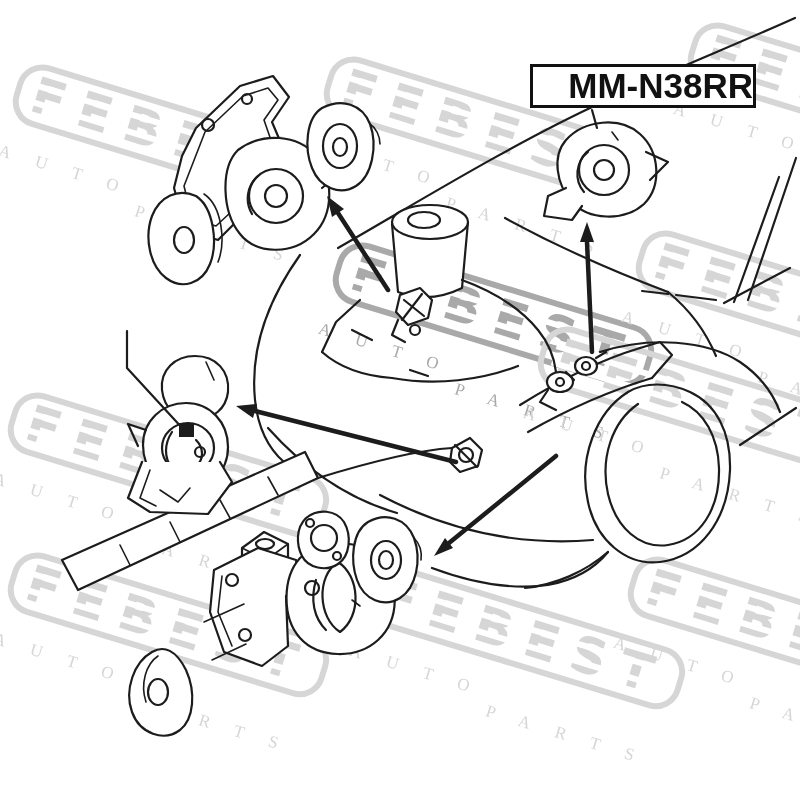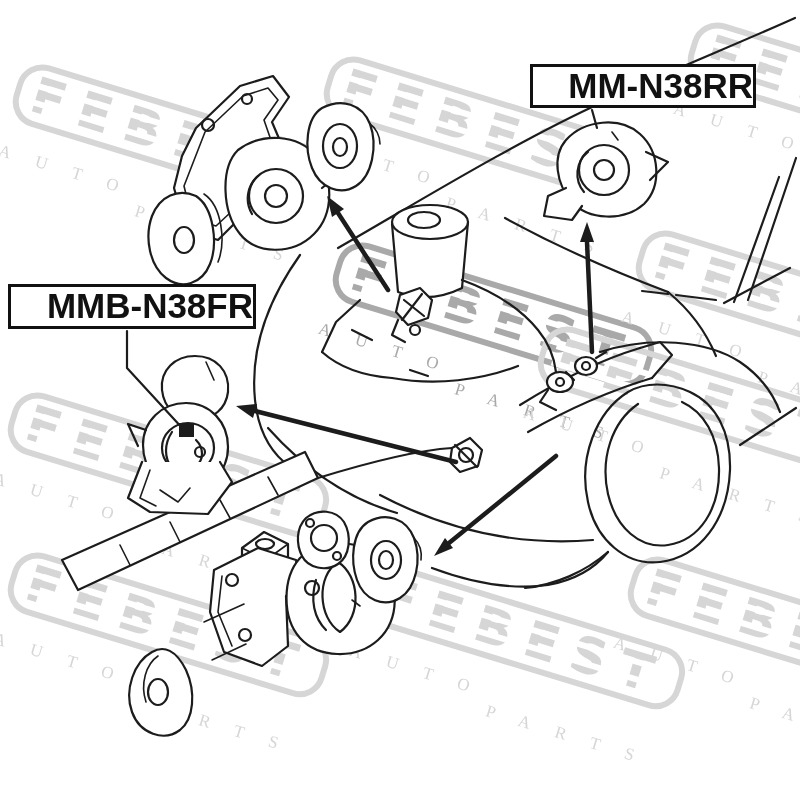--- a/index.html
+++ b/index.html
@@ -263,15 +263,14 @@
 
     <g>
       <path d="M 592,110 L 597,128"></path>
       <path d="M 127,331 L 127,368 L 184,430"></path>
       <rect x="179" y="423" width="15" height="14" fill="currentColor" stroke="none"></rect>
     </g>
   </svg>
 
   <div class="plabel rear">MM-N38RR</div>
 
-  <div class="plabel front">MMB-N38FR</div>
 
 </div>
 
 </body></html>

